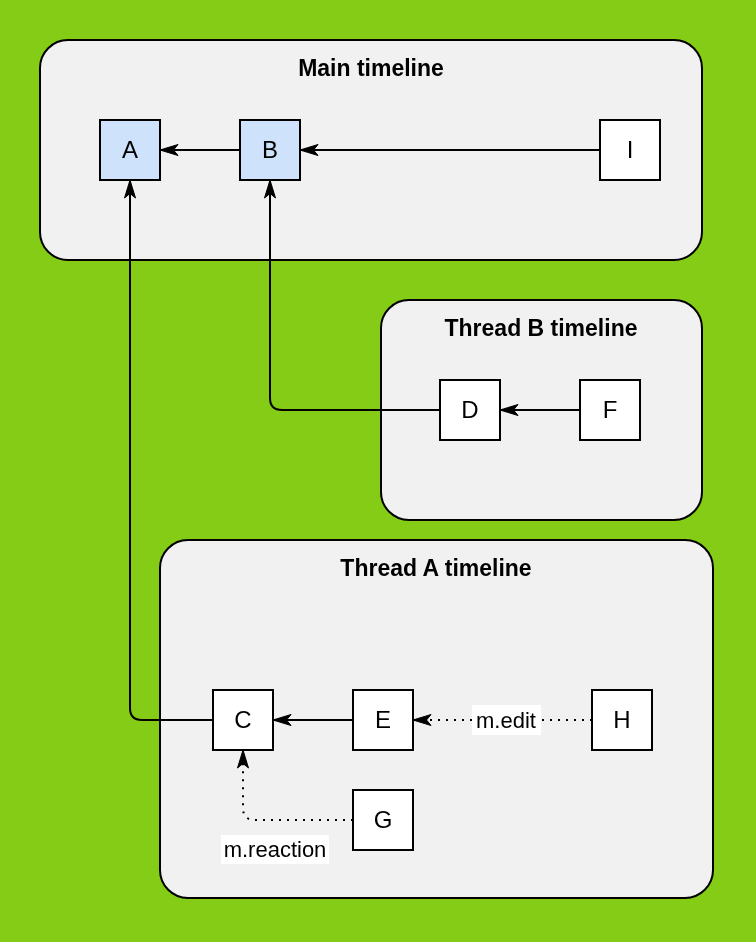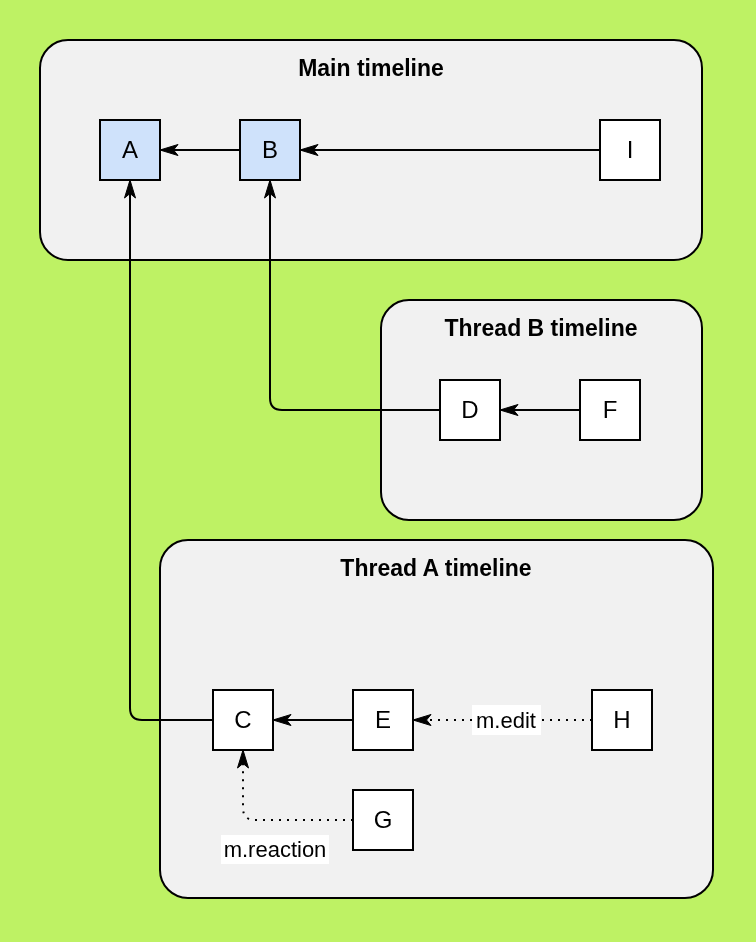--- a/index.html
+++ b/index.html
@@ -4,21 +4,21 @@
 <style>
   html, body {
     margin: 0;
     padding: 0;
     background: #ffffff;
   }
   .stage {
     position: relative;
     width: 756px;
     height: 942px;
-    background: #bef264;
+    background: #84cc16;
     overflow: hidden;
   }
   svg text {
     font-family: "Liberation Sans", sans-serif;
     fill: #000000;
   }
   .container-rect {
     stroke: #000000;
     stroke-width: 2;
   }

